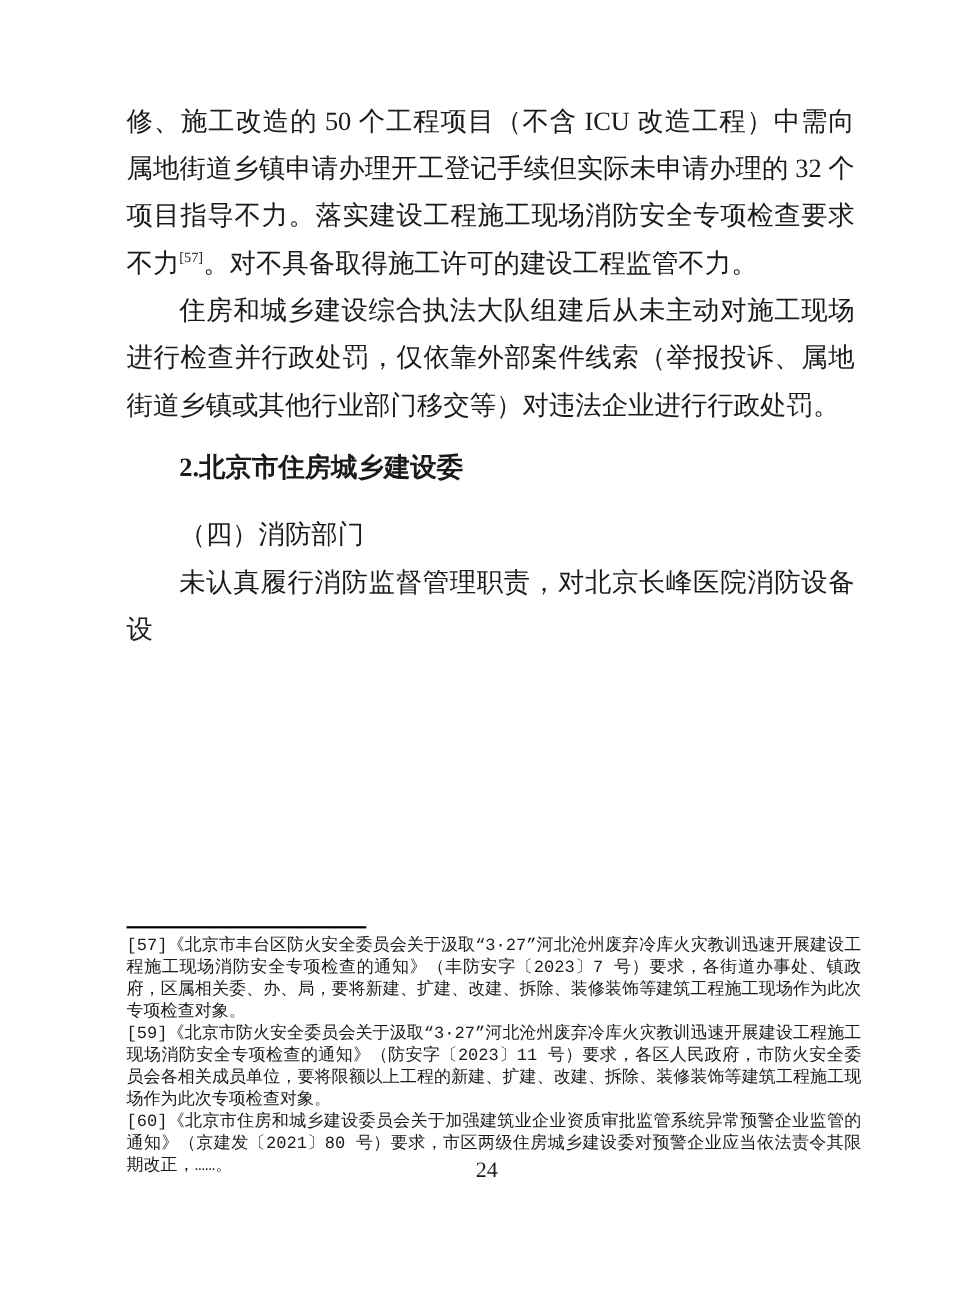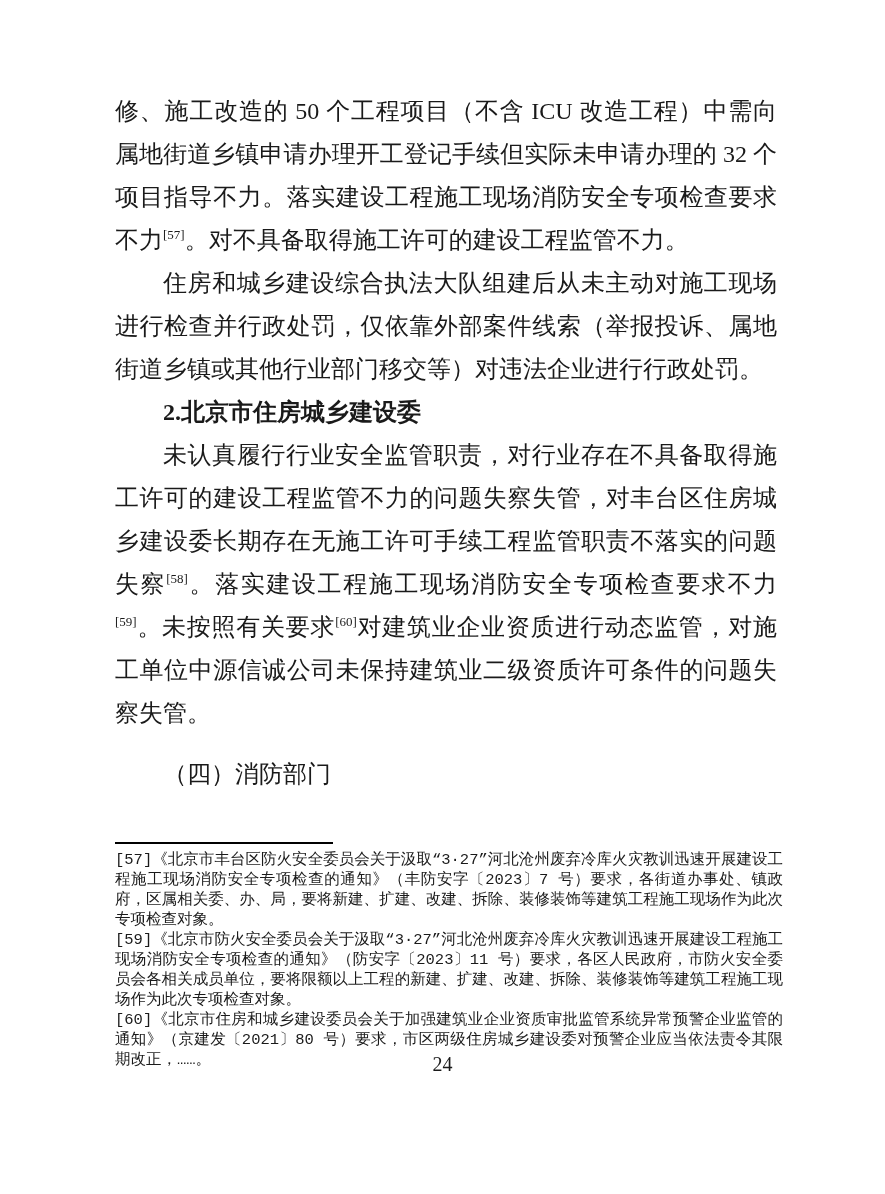--- a/index.html
+++ b/index.html
@@ -26,20 +26,21 @@
     line-height: 43px;
     text-align: justify;
     text-justify: inter-character;
   }
   .para { margin: 0; }
   .para.indent { text-indent: 2em; }
   .para.flush { text-indent: 0; }
   .para.heading-bold {
     text-indent: 2em;
     font-weight: 700;
+    margin-top: 14px;
   }
   .para.heading-kai {
     text-indent: 2em;
     font-weight: 400;
     margin-top: 18px;
   }
   .body-text sup {
     font-size: 13px;
     line-height: 0;
     vertical-align: super;
@@ -79,22 +80,22 @@
   }
 </style>
 </head>
 <body>
 
 <div class="page">
   <main class="body-text">
       <p class="para flush">修、施工改造的 50 个工程项目（不含 ICU 改造工程）中需向属地街道乡镇申请办理开工登记手续但实际未申请办理的 32 个项目指导不力。落实建设工程施工现场消防安全专项检查要求不力<sup>[57]</sup>。对不具备取得施工许可的建设工程监管不力。</p>
       <p class="para indent">住房和城乡建设综合执法大队组建后从未主动对施工现场进行检查并行政处罚，仅依靠外部案件线索（举报投诉、属地街道乡镇或其他行业部门移交等）对违法企业进行行政处罚。</p>
       <p class="para heading-bold">2.北京市住房城乡建设委</p>
-      <p class="para indent">未认真履行行业安全监管职责，对行业存在不具备取得施工许可的建设工程监管不力的问题失察失管，对丰台区住房城乡建设委长期存在无施工许可手续工程监管职责不落实的问题失察<sup>[58]</sup>。落实建设工程施工现场消防安全专项检查要求不力<sup>[59]</sup>。未按照有关要求<sup>[60]</sup>对建筑业企业资质进行动态监管，对施工单位中源信诚公司未保持建筑业二级资质许可条件的问题失察失管。</p>
       <p class="para heading-kai">（四）消防部门</p>
+      <p class="para indent">未认真履行消防监督管理职责，对北京长峰医院消防设备设</p>
     </main>
   <hr class="footnote-separator">
   <section class="footnotes">
       <div class="footnote-item">[57]《北京市丰台区防火安全委员会关于汲取“3·27”河北沧州废弃冷库火灾教训迅速开展建设工程施工现场消防安全专项检查的通知》（丰防安字〔2023〕7 号）要求，各街道办事处、镇政府，区属相关委、办、局，要将新建、扩建、改建、拆除、装修装饰等建筑工程施工现场作为此次专项检查对象。</div>
       <div class="footnote-item">[59]《北京市防火安全委员会关于汲取“3·27”河北沧州废弃冷库火灾教训迅速开展建设工程施工现场消防安全专项检查的通知》（防安字〔2023〕11 号）要求，各区人民政府，市防火安全委员会各相关成员单位，要将限额以上工程的新建、扩建、改建、拆除、装修装饰等建筑工程施工现场作为此次专项检查对象。</div>
       <div class="footnote-item">[60]《北京市住房和城乡建设委员会关于加强建筑业企业资质审批监管系统异常预警企业监管的通知》（京建发〔2021〕80 号）要求，市区两级住房城乡建设委对预警企业应当依法责令其限期改正，……。</div>
     </section>
   <div class="page-number">24</div>
 </div>
 

